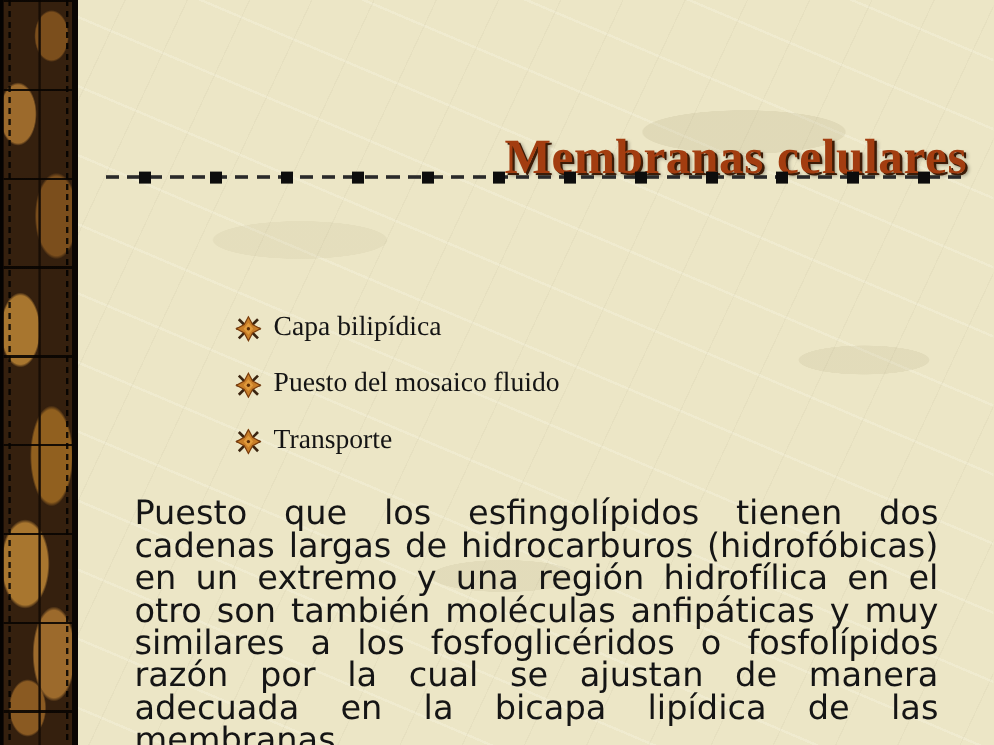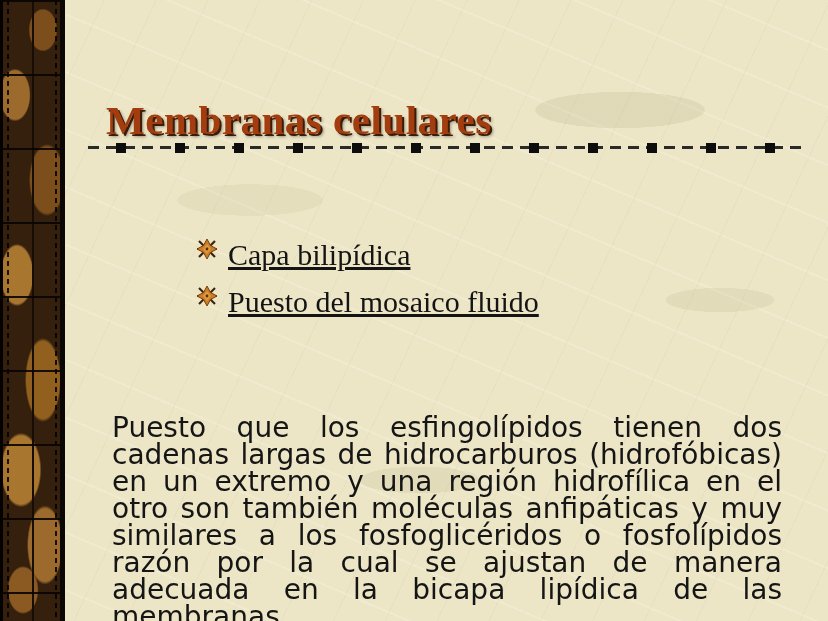--- a/index.html
+++ b/index.html
@@ -51,47 +51,48 @@
     background-position:
       0 0, 29px 0, 4px 0, 52px 0,
       0 0,0 0,0 0,0 0,0 0,0 0,0 0,0 0;
     background-repeat:
       repeat, no-repeat, no-repeat, no-repeat,
       no-repeat,no-repeat,no-repeat,no-repeat,no-repeat,no-repeat,no-repeat,no-repeat;
   }
 
   
   .title{
-    position:absolute;left:106px;top:70px;width:700px;
+    position:absolute;left:106px;top:80px;width:700px;
     font-family:"Liberation Serif", serif;
     font-weight:bold;font-size:41px;line-height:46px;
     color:#A33D10;
     text-shadow:2px 2px 0 #3C1C07, 3px 3px 3px rgba(0,0,0,0.35);
     letter-spacing:0.5px;
+    text-align:right;
   }
 
   
   .divider{position:absolute;left:88px;top:143px;width:716px;height:10px;}
   .divider .dashes{
     position:absolute;left:0;top:3px;width:100%;height:3px;
     background:repeating-linear-gradient(90deg,#2a2a2a 0 11px, transparent 11px 18px);
   }
   .divider .beads{
     position:absolute;left:0;top:0;width:100%;height:10px;
     background:repeating-linear-gradient(90deg, transparent 0 28px, #0d0d0d 28px 38px, transparent 38px 59px);
   }
 
   
   .bullets{
     position:absolute;left:196px;top:238px;margin:0;padding:0;list-style:none;
   }
   .bullets li{
-    display:flex;align-items:flex-start;height:47px;
+    display:flex;align-items:flex-end;height:47px;
     font-family:"Liberation Serif", serif;
-    font-size:30px;color:#141414;text-decoration:underline;
+    font-size:23px;color:#141414;
   }
   .bullet-icon{width:22px;height:22px;margin-right:10px;flex:0 0 22px;}
 
   
   .paragraph{
     position:absolute;left:112px;top:386px;width:670px;
     font-family:"DejaVu Sans", sans-serif;
     font-size:28px;line-height:27px;
     color:#151515;
     text-align:justify;
@@ -127,17 +128,28 @@
       <svg class="bullet-icon" viewBox="0 0 22 22">
         <line x1="3" y1="3" x2="19" y2="19" stroke="#3A2410" stroke-width="2.2"></line>
         <line x1="19" y1="3" x2="3" y2="19" stroke="#3A2410" stroke-width="2.2"></line>
         <line x1="1" y1="11" x2="21" y2="11" stroke="#4A2C10" stroke-width="2"></line>
         <polygon points="11,1 14.5,7.5 21,11 14.5,14.5 11,21 7.5,14.5 1,11 7.5,7.5" fill="#C87E28" stroke="#7A3C0C" stroke-width="1"></polygon>
         <polygon points="11,6 15,11 11,16 7,11" fill="#E09A3C"></polygon>
         <circle cx="11" cy="11" r="1.4" fill="#5A2D08"></circle>
       </svg>
       <span>Puesto del mosaico fluido</span>
     </li>
+    <li>
+      <svg class="bullet-icon" viewBox="0 0 22 22">
+        <line x1="3" y1="3" x2="19" y2="19" stroke="#3A2410" stroke-width="2.2"></line>
+        <line x1="19" y1="3" x2="3" y2="19" stroke="#3A2410" stroke-width="2.2"></line>
+        <line x1="1" y1="11" x2="21" y2="11" stroke="#4A2C10" stroke-width="2"></line>
+        <polygon points="11,1 14.5,7.5 21,11 14.5,14.5 11,21 7.5,14.5 1,11 7.5,7.5" fill="#C87E28" stroke="#7A3C0C" stroke-width="1"></polygon>
+        <polygon points="11,6 15,11 11,16 7,11" fill="#E09A3C"></polygon>
+        <circle cx="11" cy="11" r="1.4" fill="#5A2D08"></circle>
+      </svg>
+      <span>Transporte</span>
+    </li>
   </ul>
 
   <p class="paragraph">Puesto que los esfingolípidos tienen dos cadenas largas de hidrocarburos (hidrofóbicas) en un extremo y una región hidrofílica en el otro son también moléculas anfipáticas y muy similares a los fosfoglicéridos o fosfolípidos razón por la cual se ajustan de manera adecuada en la bicapa lipídica de las membranas.</p>
 
 </div>
 
 </body></html>

